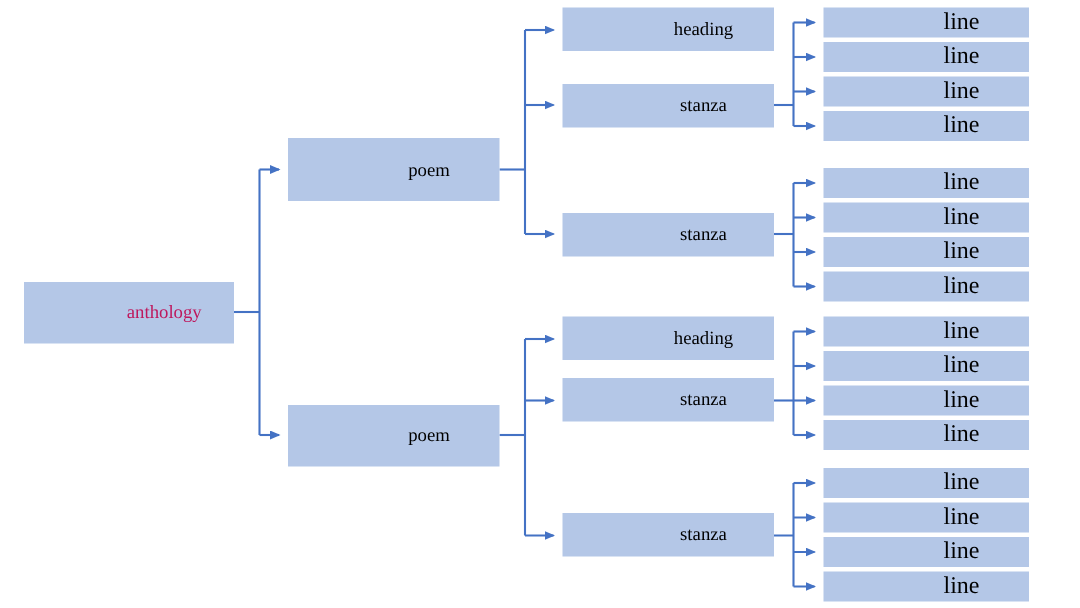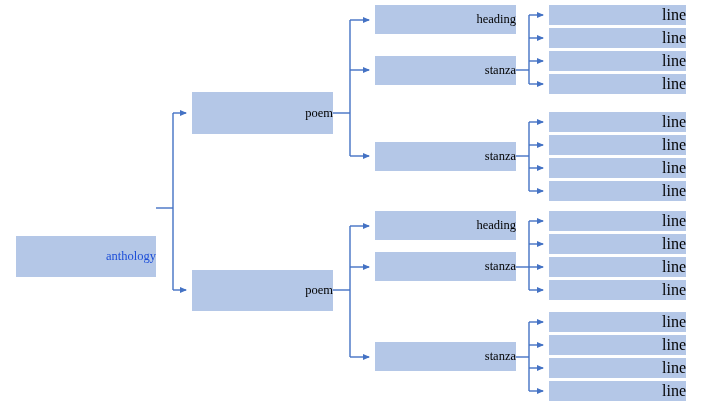--- a/index.html
+++ b/index.html
@@ -21,21 +21,21 @@
     top: 0;
     width: 720px;
     height: 405px;
     pointer-events: none;
   }
   .node {
     position: absolute;
     background: #b4c7e7;
     display: flex;
     align-items: center;
-    justify-content: flex-end;
+    justify-content: center;
     color: #000000;
     box-sizing: border-box;
     z-index: 2;
     padding-left: 47px;
   }
   .node-label {
     font-family: "Liberation Serif", "DejaVu Serif", serif;
     line-height: 1;
     white-space: nowrap;
   }
@@ -107,21 +107,21 @@
     <g fill="none" stroke="#4472c4" stroke-width="1.4">
       <path d="M516,357 L529,357"></path>
       <path d="M529,322 L529,391"></path>
       <path d="M529,322 L543,322" marker-end="url(#arrowhead)"></path>
       <path d="M529,345 L543,345" marker-end="url(#arrowhead)"></path>
       <path d="M529,368 L543,368" marker-end="url(#arrowhead)"></path>
       <path d="M529,391 L543,391" marker-end="url(#arrowhead)"></path>
     </g>
   </svg>
 
-  <div class="node n-anthology" style="left: 16px; top: 188px; width: 140px; height: 41px; background: rgb(180, 199, 231); color: #1d4ed8; margin-top: 48px;">
+  <div class="node n-anthology" style="left: 16px; top: 188px; width: 140px; height: 41px; background: rgb(180, 199, 231); color: #be185d;">
     <span class="node-label">anthology</span>
   </div>
 
   <div class="node n-poem" style="left: 192px; top: 92px; width: 141px; height: 42px; background: rgb(180, 199, 231); color: rgb(0, 0, 0);">
     <span class="node-label">poem</span>
   </div>
   <div class="node n-poem" style="left: 192px; top: 270px; width: 141px; height: 41px; background: rgb(180, 199, 231); color: rgb(0, 0, 0);">
     <span class="node-label">poem</span>
   </div>
 

